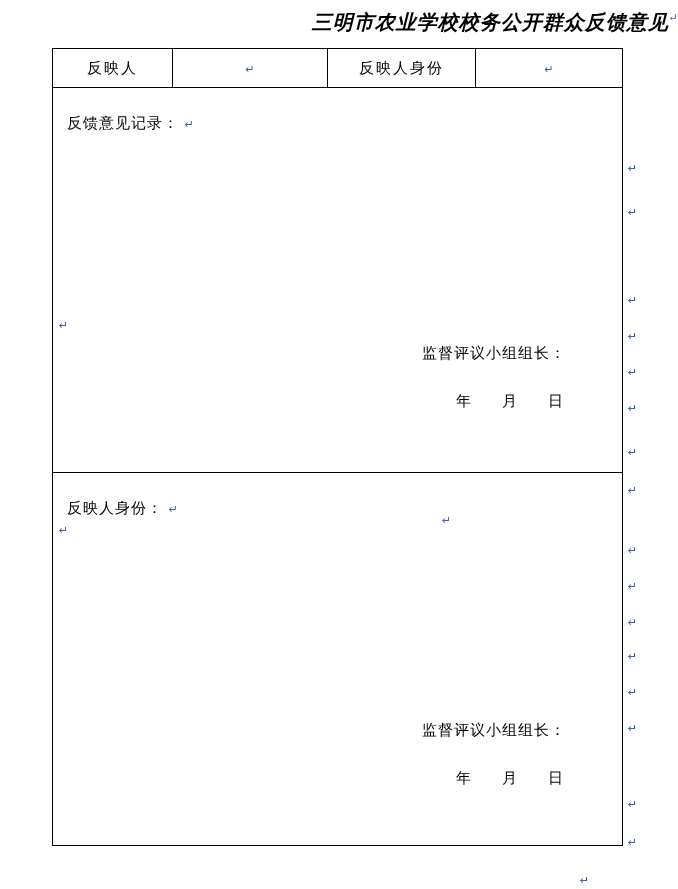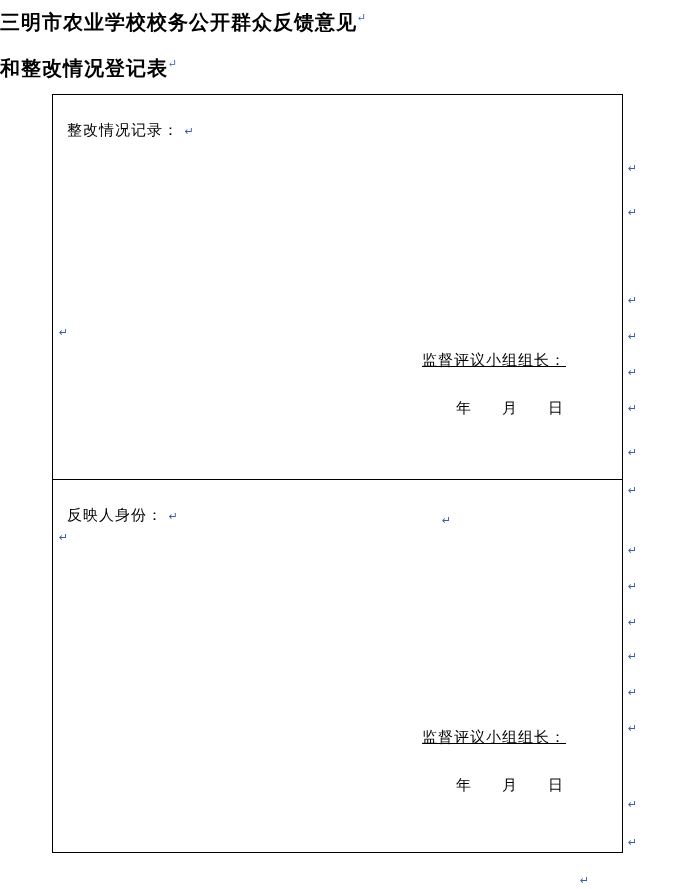--- a/index.html
+++ b/index.html
@@ -15,25 +15,26 @@
     position: relative;
     overflow: hidden;
   }
   .page {
     width: 678px;
     height: 889px;
     position: relative;
     box-sizing: border-box;
   }
   .title {
-    text-align: left;
+    text-align: right;
     font-weight: bold;
     font-size: 20px;
     letter-spacing: 1px;
     line-height: 1.2;
+    font-style: italic;
   }
   .title-line1 {
     margin-top: 10px;
   }
   .title-line2 {
     margin-top: 22px;
   }
   .title .pilcrow {
     font-weight: normal;
     font-size: 11px;
@@ -92,21 +93,20 @@
     letter-spacing: 1px;
   }
   .sign-block {
     position: absolute;
     right: 28px;
     text-align: left;
   }
   .sign-name {
     font-size: 15px;
     letter-spacing: 1px;
-    text-decoration: underline;
   }
   .sign-date {
     font-size: 15px;
     margin-top: 29px;
     padding-left: 34px;
     letter-spacing: 1px;
   }
   .sign-date span {
     display: inline-block;
     margin-right: 30px;
@@ -154,38 +154,49 @@
 </style>
 </head>
 <body>
 
 <div class="page">
 
   <div class="title title-line1">
     <span>三明市农业学校校务公开群众反馈意见</span><span class="pilcrow">↵</span>
   </div>
 
-  <div class="title title-line2">
-    <span>和整改情况登记表</span><span class="pilcrow">↵</span>
-  </div>
 
 
   <table class="form">
     <colgroup>
       <col style="width:120px">
       <col style="width:155px">
       <col style="width:148px">
       <col style="width:147px">
     </colgroup>
     <tbody>
+      <tr>
+        <td class="hdr-cell">
+          <span>反映人</span>
+        </td>
+        <td class="hdr-blank">
+          <span class="pilcrow-mark">↵</span>
+        </td>
+        <td class="hdr-cell">
+          <span>反映人身份</span>
+        </td>
+        <td class="hdr-blank">
+          <span class="pilcrow-mark">↵</span>
+        </td>
+      </tr>
 
       <tr>
         <td class="big-cell" colspan="4" style="height:350px">
           <div class="cell-label">
-            <span>整改情况记录：</span>
+            <span>反馈意见记录：</span>
             <span class="pilcrow-mark">↵</span>
           </div>
           <div class="pm-abs" style="left:6px; top:232px;">↵</div>
           <div class="sign-block" style="top:256px;">
             <div class="sign-name">监督评议小组组长：</div>
             <div class="sign-date">
               <span>年</span><span>月</span><span>日</span>
             </div>
           </div>
         </td>

